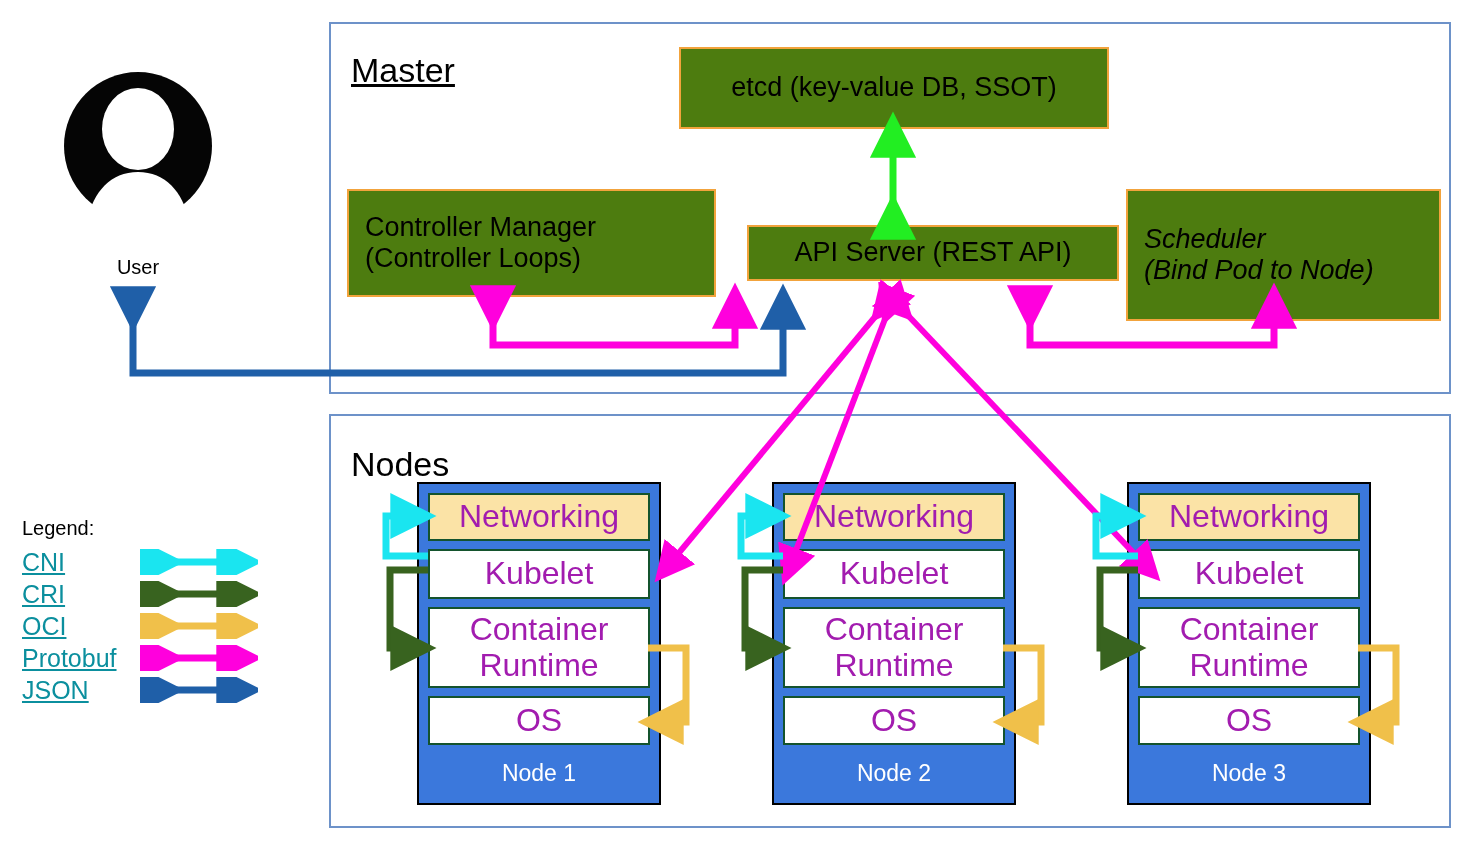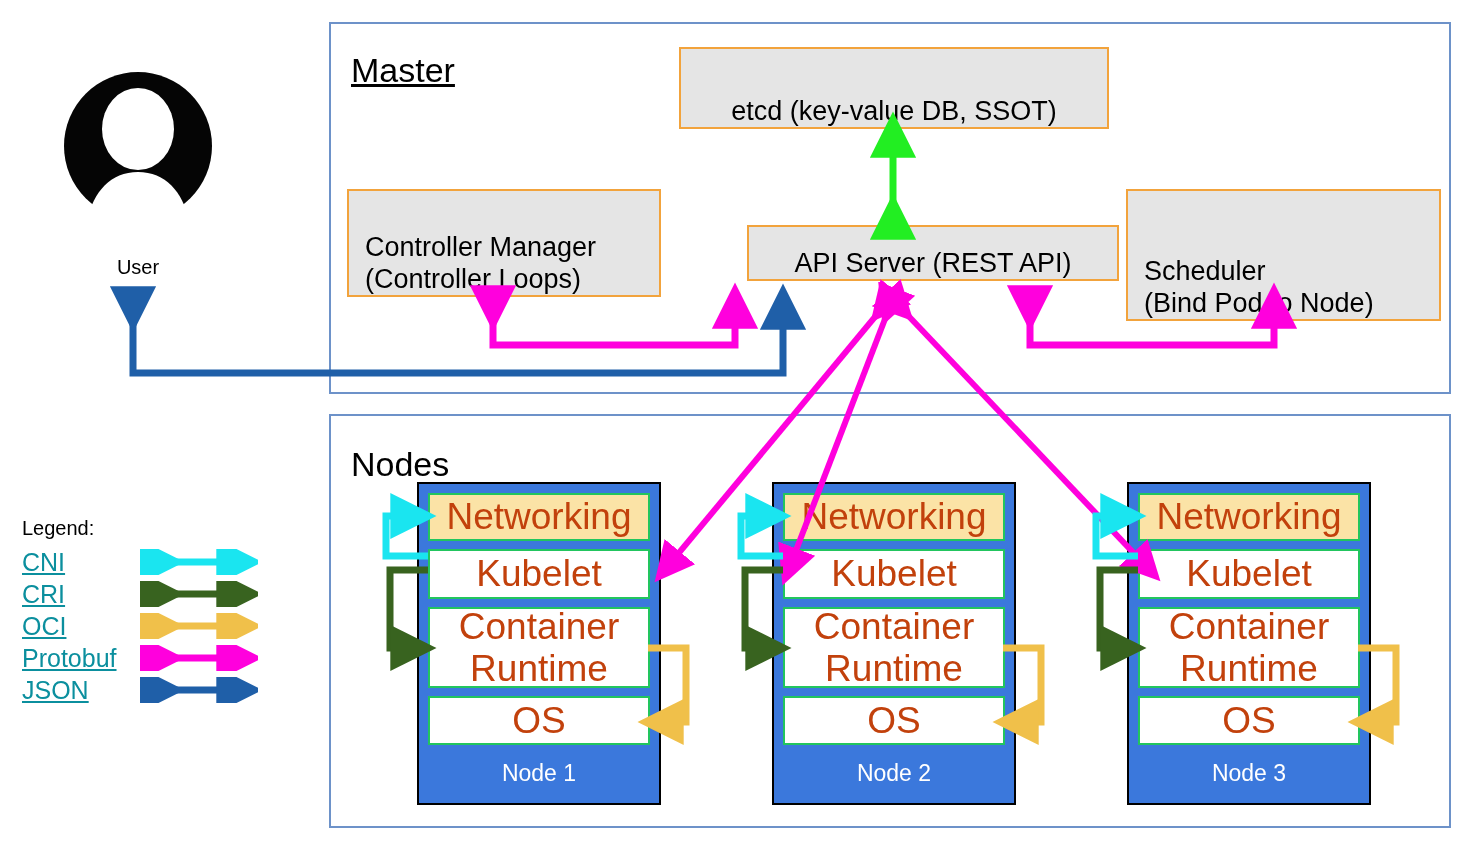--- a/index.html
+++ b/index.html
@@ -36,23 +36,23 @@
     color:#000000;
     line-height:1;
     white-space:nowrap;
   }
 
   
   .comp-box{
     position:absolute;
     box-sizing:border-box;
     border:2px solid #f2a33c;
-    background:#e5e5e5;
+    background:#4d7c0f;
     display:flex;
-    align-items:flex-end;
+    align-items:center;
     justify-content:flex-start;
     padding-left:16px;
   }
   .comp-label{
     font-size:27px;
     color:#000000;
     line-height:1.16;
     white-space:pre-line;
     text-align:left;
   }
@@ -63,27 +63,27 @@
   .node{
     position:absolute;
     box-sizing:border-box;
     background:#3b78dc;
     border:2px solid #000000;
     padding:9px 9px 0 9px;
   }
   .node-layer{
     box-sizing:border-box;
     background:#ffffff;
-    border:2px solid #22c55e;
+    border:2px solid #14532d;
     display:flex;
     align-items:center;
     justify-content:center;
     text-align:center;
-    font-size:37px;
-    color:#c2410c;
+    font-size:32px;
+    color:#a21caf;
     line-height:1.12;
     white-space:pre-line;
     margin-bottom:8px;
   }
   .node-layer.networking{background:#fbe3a6;}
   .node-name{
     text-align:center;
     color:#ffffff;
     font-size:23px;
     line-height:1;
@@ -145,30 +145,30 @@
   </svg>
   <div class="user-label" style="left:64px; top:257px;">User</div>
 
   <div class="group-box" style="left:329px; top:22px; width:1122px; height:372px;"></div>
   <div class="group-title" style="left:351px; top:53px;text-decoration:underline;">Master</div>
 
   <div class="comp-box center" style="left:679px; top:47px; width:430px; height:82px;">
     <div class="comp-label">etcd (key-value DB, SSOT)</div>
   </div>
 
-  <div class="comp-box" style="left:347px; top:189px; width:314px; height:108px;">
+  <div class="comp-box" style="left:347px; top:189px; width:369px; height:108px;">
     <div class="comp-label">Controller Manager
 (Controller Loops)</div>
   </div>
 
   <div class="comp-box center" style="left:707px; top:225px; width:372px; height:56px;margin-left:40px;">
     <div class="comp-label">API Server (REST API)</div>
   </div>
 
-  <div class="comp-box" style="left:1126px; top:189px; width:315px; height:132px;">
+  <div class="comp-box" style="left:1126px; top:189px; width:315px; height:132px;font-style:italic;">
     <div class="comp-label">Scheduler
 (Bind Pod to Node)</div>
   </div>
 
   <div class="group-box" style="left:329px; top:414px; width:1122px; height:414px;"></div>
   <div class="group-title" style="left:351px; top:447px;">Nodes</div>
 
   <div class="node" style="left:417px; top:482px; width:244px; height:323px;">
     <div class="node-layer networking" style="height:48px;">Networking</div>
     <div class="node-layer" style="height:50px;">Kubelet</div>

